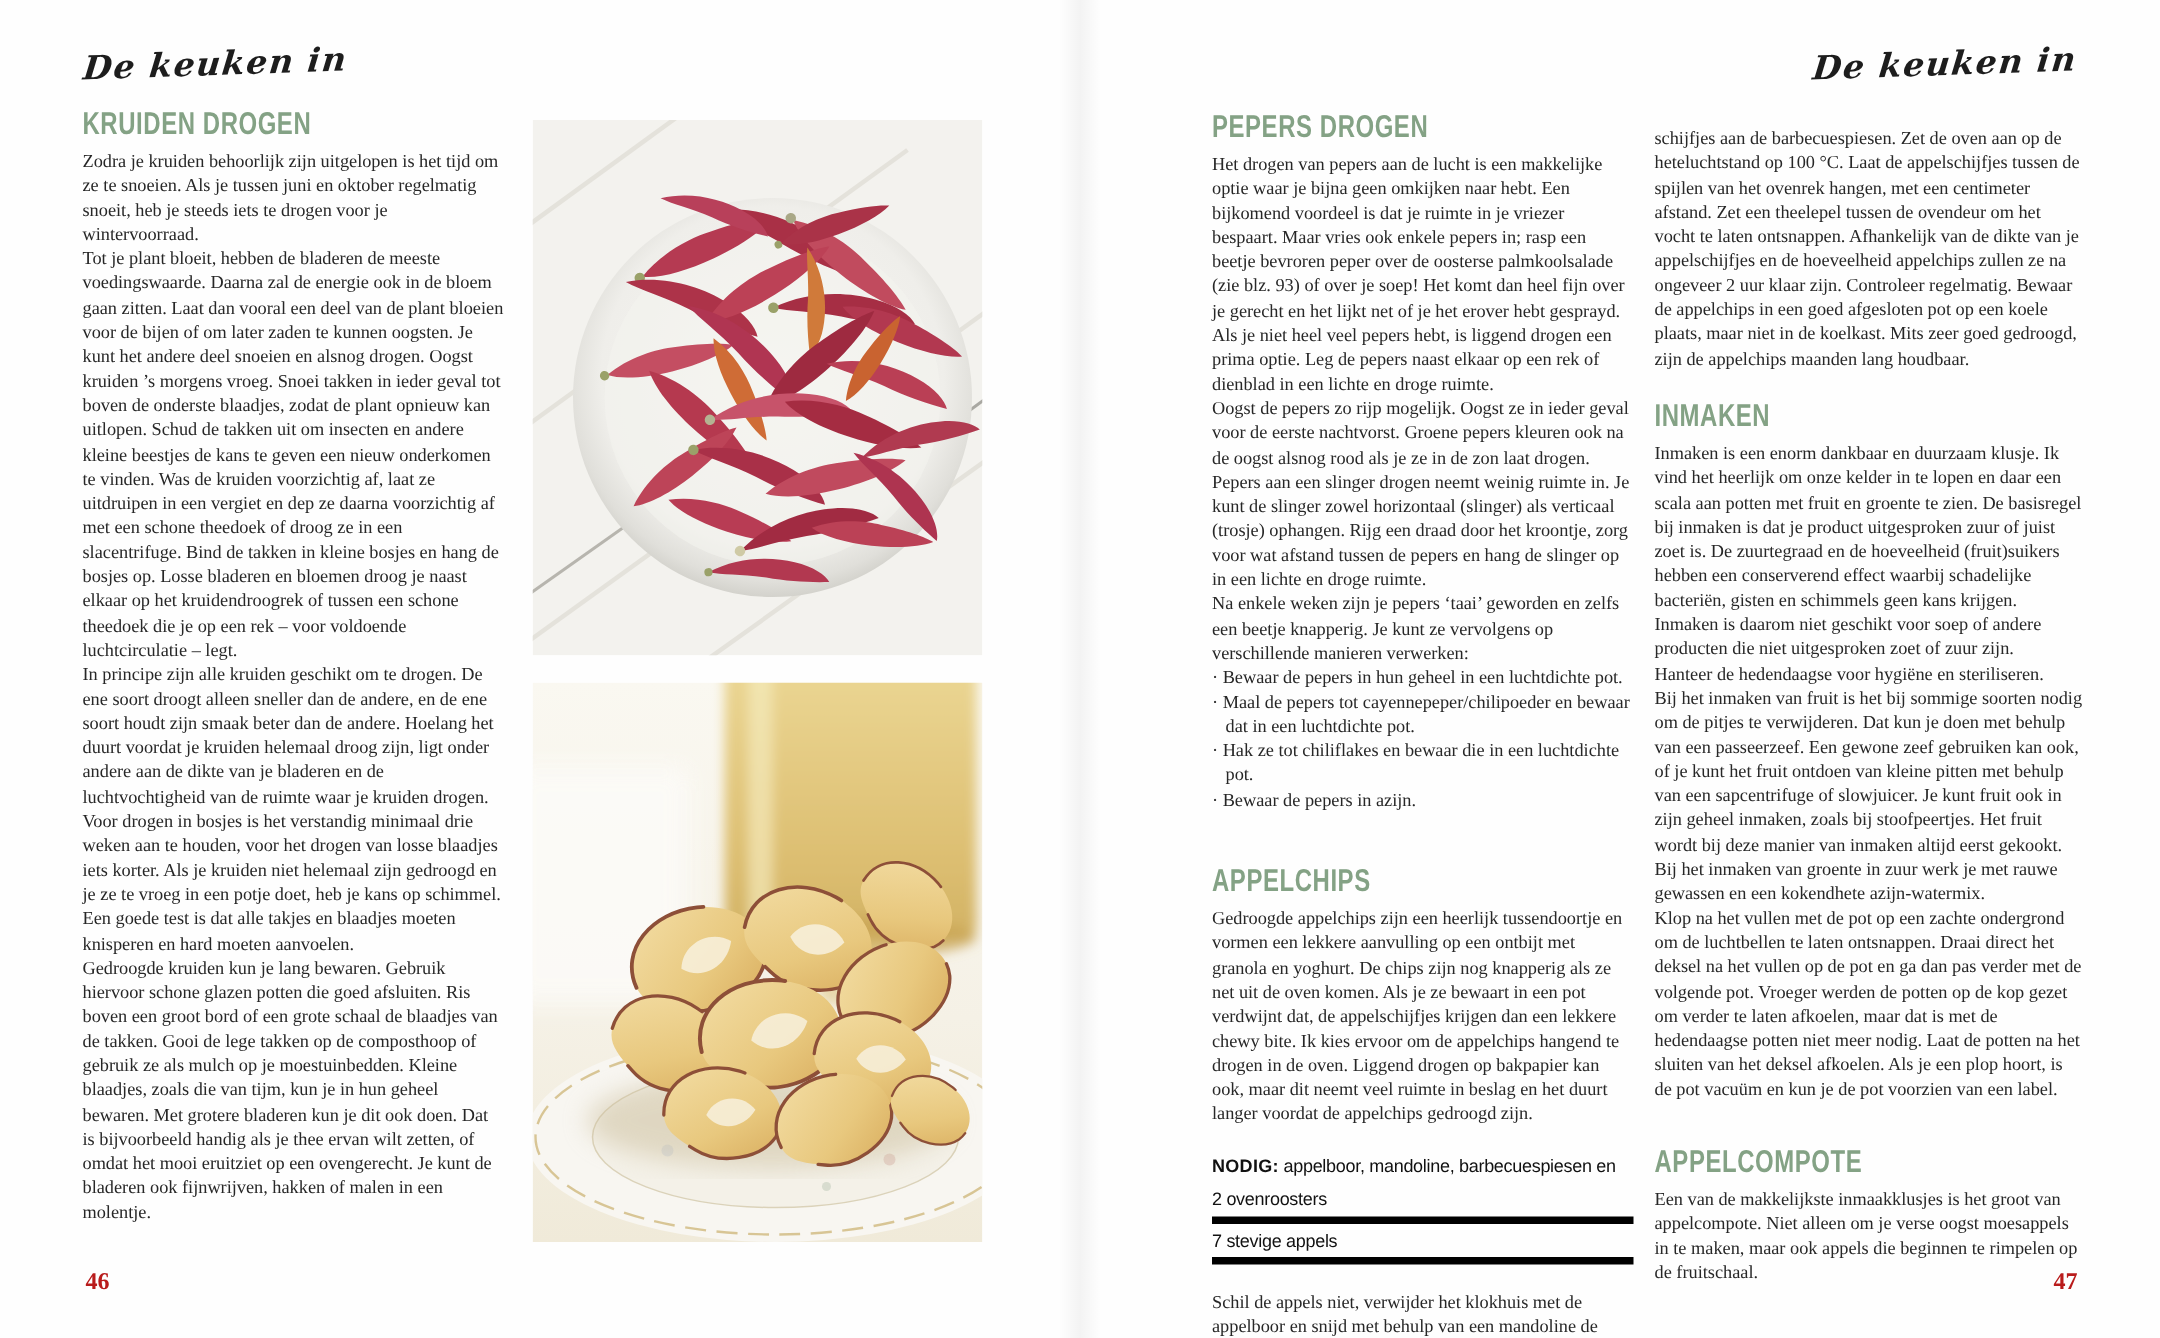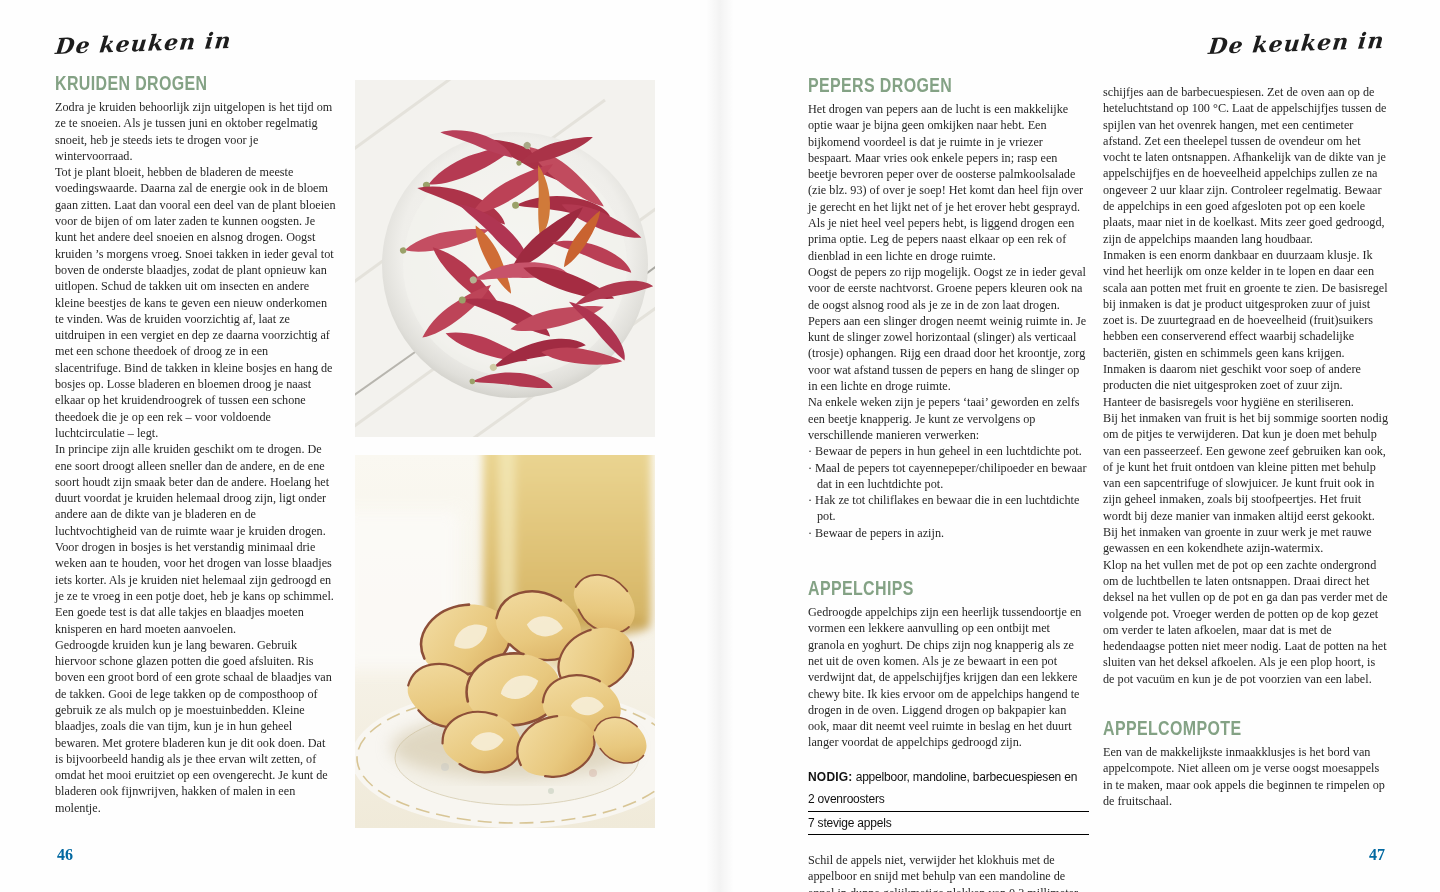--- a/index.html
+++ b/index.html
@@ -13,21 +13,21 @@
   }
   .running-header { position:absolute; top:30px; font-size:22px; color:#1d1d1d; }
   .running-header .script {
     display:inline-block;
     font-family:"DejaVu Serif", serif; font-style:italic; font-weight:700;
     transform:skewX(-8deg) rotate(-2deg); letter-spacing:1px;
   }
   .rh-left { left:56px; }
   .rh-right { right:56px; text-align:right; }
 
-  .pageno { position:absolute; bottom:28px; font-weight:700; font-size:16px; color:#0369a1; }
+  .pageno { position:absolute; bottom:28px; font-weight:700; font-size:16px; color:#b91c1c; }
   .pn-left { left:57px; }
   .pn-right { right:55px;font-family:Liberation Serif, serif; }
 
   .col { position:absolute; font-size:12.2px; line-height:16.3px; }
   .col p { margin:0; }
   .col-left  { left:55px;  top:72px; width:281px; }
   .col-r1    { left:808px; top:74px; width:281px; }
   .col-r2    { left:1103px; top:84px; width:285px; }
 
   .sec-h { height:24px; margin:0 0 3px 0; }
@@ -41,21 +41,21 @@
   .mt30 { margin-top:30px; }
 
   .bullet { padding-left:9px; text-indent:-9px; }
 
   .nodig {
     margin:15px 0 17px 0;
     font-family:"Liberation Sans", sans-serif; font-size:12px; line-height:22.5px;
     letter-spacing:-0.2px; color:#111;
   }
   .nodig .nodig-label { font-weight:700; letter-spacing:0.2px; }
-  .nodig .ruled { border-bottom:1px solid #000000; }
+  .nodig .ruled { border-bottom:5px solid #000000; }
 
   .photo { position:absolute; overflow:hidden; }
   .photo-peppers { left:355px; top:80px;  width:300px; height:357px; }
   .photo-chips   { left:355px; top:455px; width:300px; height:373px; }
   .photo svg { display:block; }
 </style>
 </head>
 <body>
 
 <div class="spread">
@@ -317,26 +317,29 @@
       <div class="ruled">2 ovenroosters</div>
       <div class="ruled">7 stevige appels</div>
     </div>
 
     <p>Schil de appels niet, verwijder het klokhuis met de appelboor en snijd met behulp van een mandoline de appel in dunne gelijkmatige plakken van 0,3 millimeter. Rijg de</p>
   </div>
 
   <div class="col col-r2">
     <p>schijfjes aan de barbecuespiesen. Zet de oven aan op de heteluchtstand op 100 °C. Laat de appelschijfjes tussen de spijlen van het ovenrek hangen, met een centimeter afstand. Zet een theelepel tussen de ovendeur om het vocht te laten ontsnappen. Afhankelijk van de dikte van je appelschijfjes en de hoeveelheid appelchips zullen ze na ongeveer 2 uur klaar zijn. Controleer regelmatig. Bewaar de appelchips in een goed afgesloten pot op een koele plaats, maar niet in de koelkast. Mits zeer goed gedroogd, zijn de appelchips maanden lang houdbaar.</p>
 
+    <div class="sec-h mt20">
+      <span style="color:#84a285">INMAKEN</span>
+    </div>
     <p>Inmaken is een enorm dankbaar en duurzaam klusje. Ik vind het heerlijk om onze kelder in te lopen en daar een scala aan potten met fruit en groente te zien. De basisregel bij inmaken is dat je product uitgesproken zuur of juist zoet is. De zuurtegraad en de hoeveelheid (fruit)suikers hebben een conserverend effect waarbij schadelijke bacteriën, gisten en schimmels geen kans krijgen. Inmaken is daarom niet geschikt voor soep of andere producten die niet uitgesproken zoet of zuur zijn.</p>
-    <p>Hanteer de basisregels voor hygiëne en steriliseren.</p>
+    <p>Hanteer de hedendaagse voor hygiëne en steriliseren.</p>
     <p>Bij het inmaken van fruit is het bij sommige soorten nodig om de pitjes te verwijderen. Dat kun je doen met behulp van een passeerzeef. Een gewone zeef gebruiken kan ook, of je kunt het fruit ontdoen van kleine pitten met behulp van een sapcentrifuge of slowjuicer. Je kunt fruit ook in zijn geheel inmaken, zoals bij stoofpeertjes. Het fruit wordt bij deze manier van inmaken altijd eerst gekookt. Bij het inmaken van groente in zuur werk je met rauwe gewassen en een kokendhete azijn-watermix.</p>
     <p>Klop na het vullen met de pot op een zachte ondergrond om de luchtbellen te laten ontsnappen. Draai direct het deksel na het vullen op de pot en ga dan pas verder met de volgende pot. Vroeger werden de potten op de kop gezet om verder te laten afkoelen, maar dat is met de hedendaagse potten niet meer nodig. Laat de potten na het sluiten van het deksel afkoelen. Als je een plop hoort, is de pot vacuüm en kun je de pot voorzien van een label.</p>
 
     <div class="sec-h mt30">
       <span style="color:#84a285">APPELCOMPOTE</span>
     </div>
-    <p>Een van de makkelijkste inmaakklusjes is het bord van appelcompote. Niet alleen om je verse oogst moesappels in te maken, maar ook appels die beginnen te rimpelen op de fruitschaal.</p>
+    <p>Een van de makkelijkste inmaakklusjes is het groot van appelcompote. Niet alleen om je verse oogst moesappels in te maken, maar ook appels die beginnen te rimpelen op de fruitschaal.</p>
   </div>
 
   <div class="pageno pn-left">46</div>
   <div class="pageno pn-right">47</div>
 </div>
 
 </body></html>

